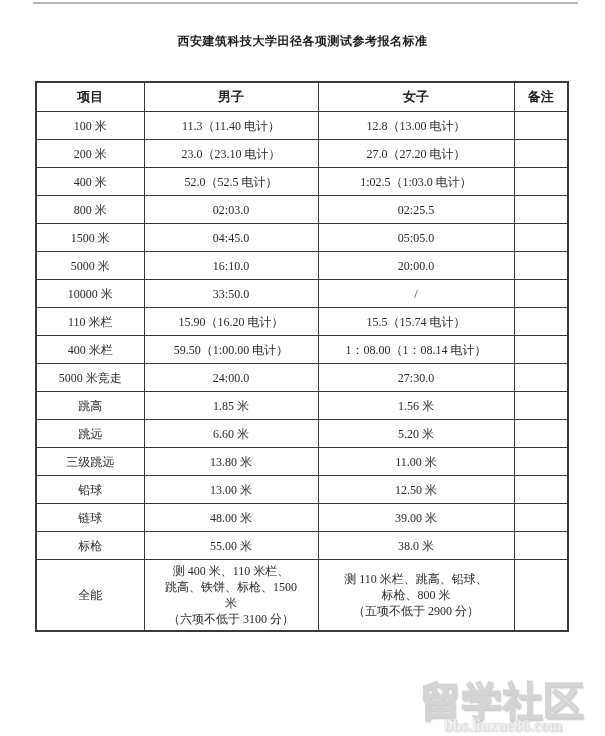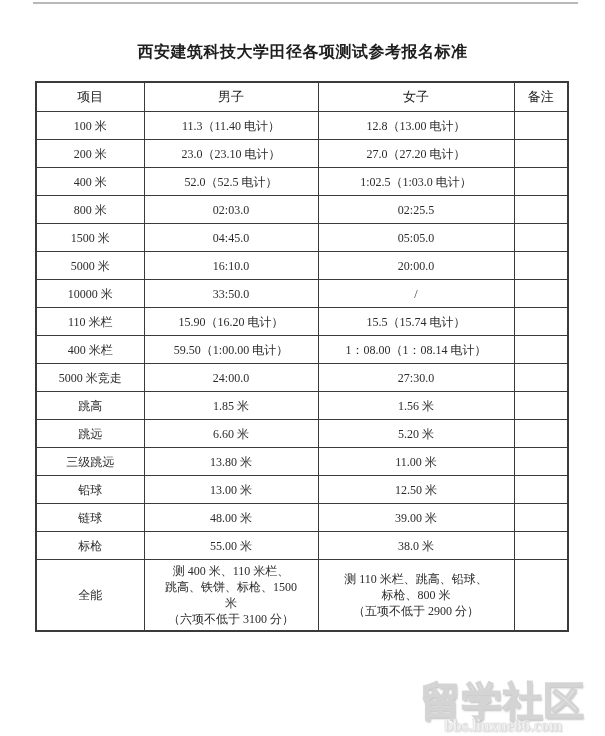--- a/index.html
+++ b/index.html
@@ -18,26 +18,26 @@
   .top-line {
     position: absolute;
     left: 33px;
     top: 2px;
     width: 545px;
     height: 2px;
     background: #b8b8b8;
   }
   .title {
     position: absolute;
-    top: 42px;
+    top: 33px;
     left: 0;
     width: 605px;
     margin: 0;
     text-align: center;
-    font-size: 16px;
+    font-size: 12px;
     font-weight: bold;
     color: #1d1d1d;
     letter-spacing: 0.5px;
   }
   table.standards {
     position: absolute;
     left: 35px;
     top: 81px;
     width: 532px;
     border-collapse: collapse;
@@ -48,21 +48,21 @@
   table.standards td {
     border: 1px solid #3a3a3a;
     text-align: center;
     vertical-align: middle;
     padding: 0 2px;
     overflow: hidden;
   }
   table.standards th {
     height: 28px;
     font-size: 13px;
-    font-weight: normal;
+    font-weight: bold;
     color: #222222;
   }
   table.standards td {
     height: 27px;
     font-size: 12px;
     line-height: 16px;
     white-space: pre-line;
     color: #2b2b2b;
   }
   table.standards tbody tr:last-child td {

